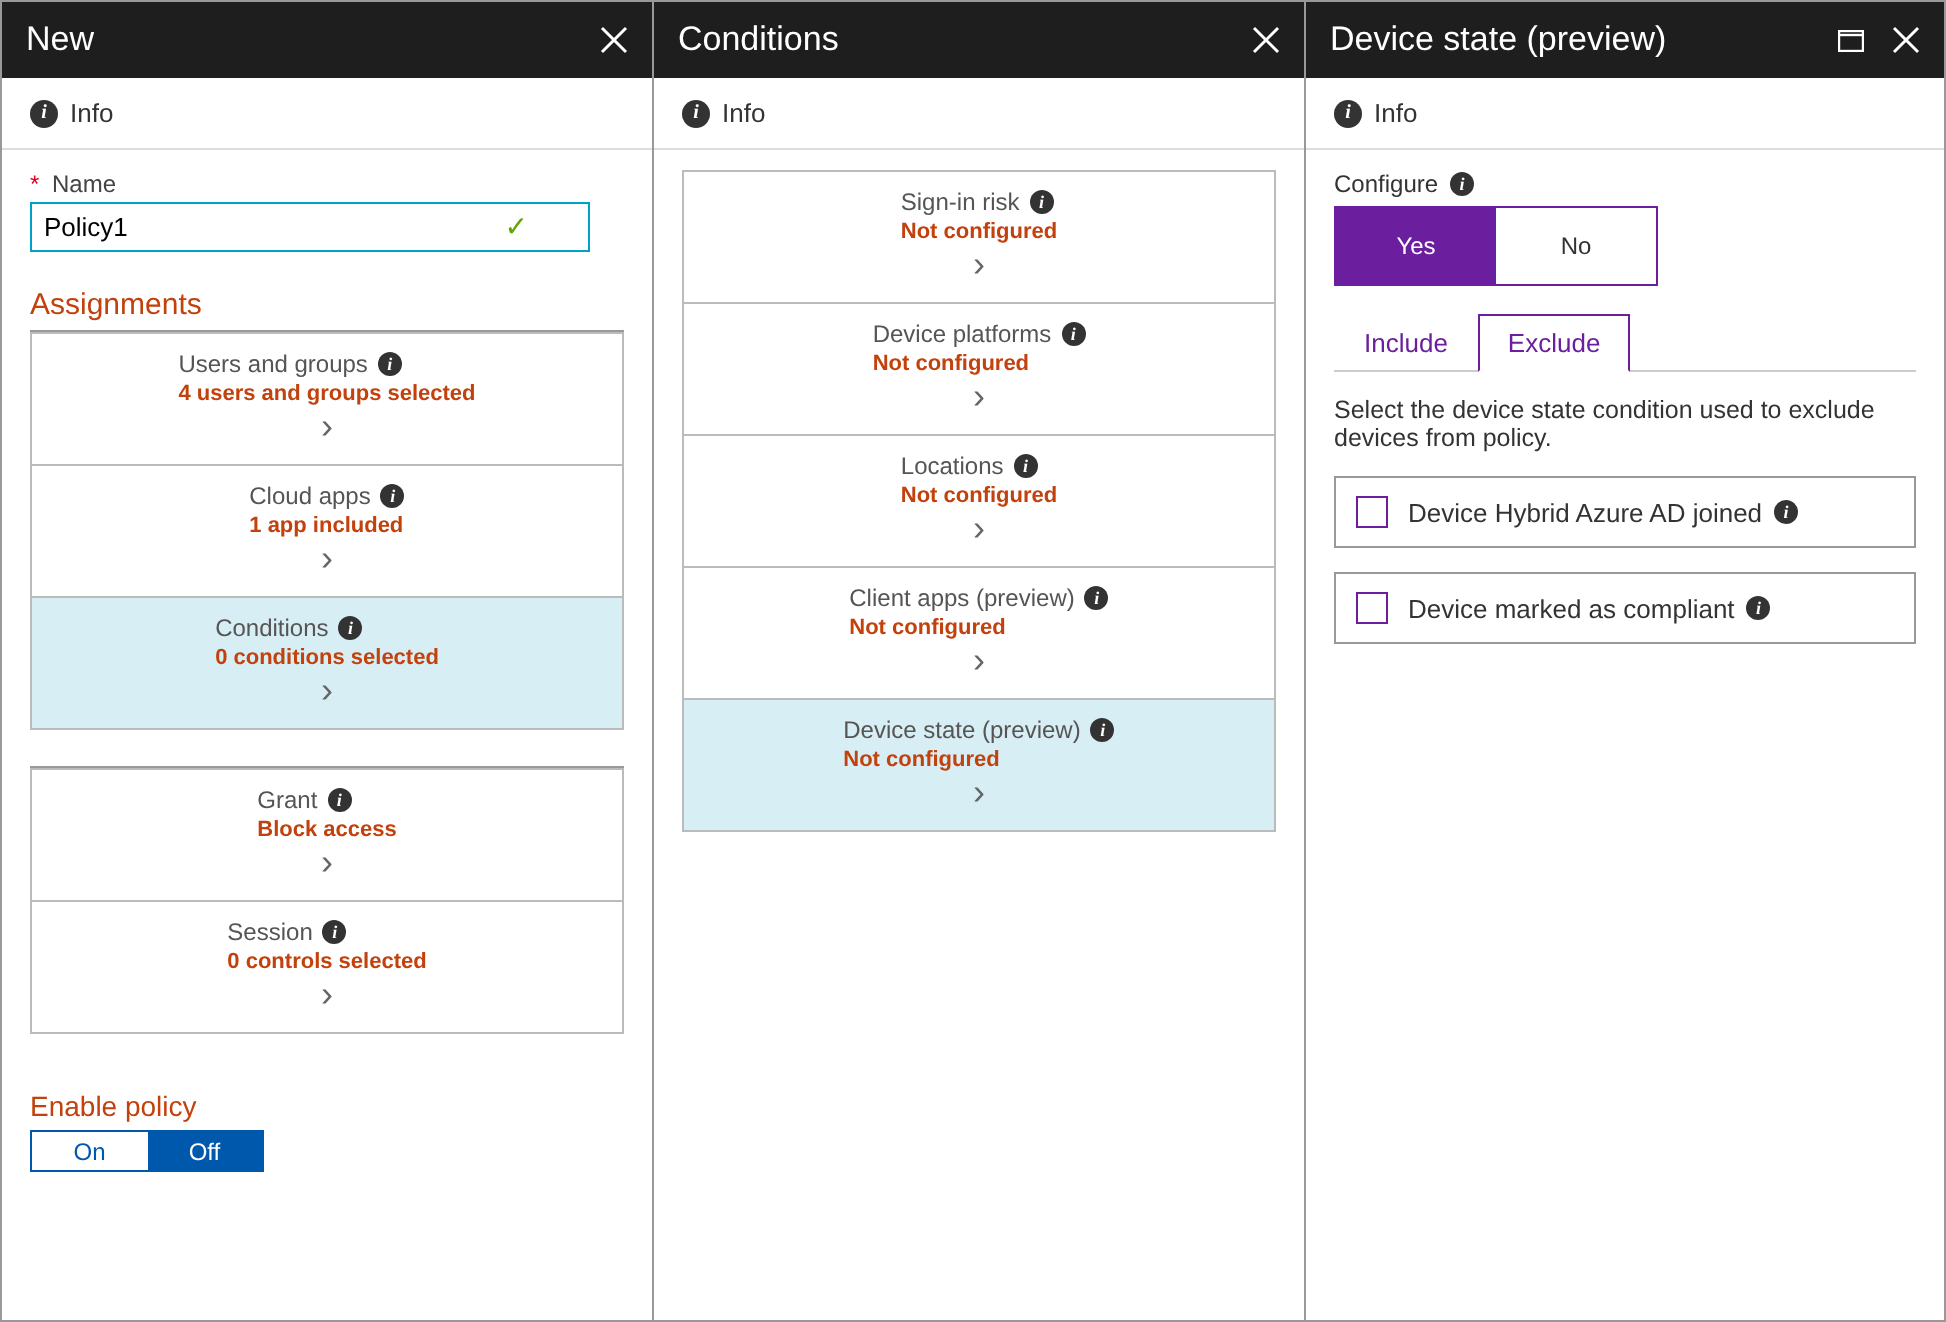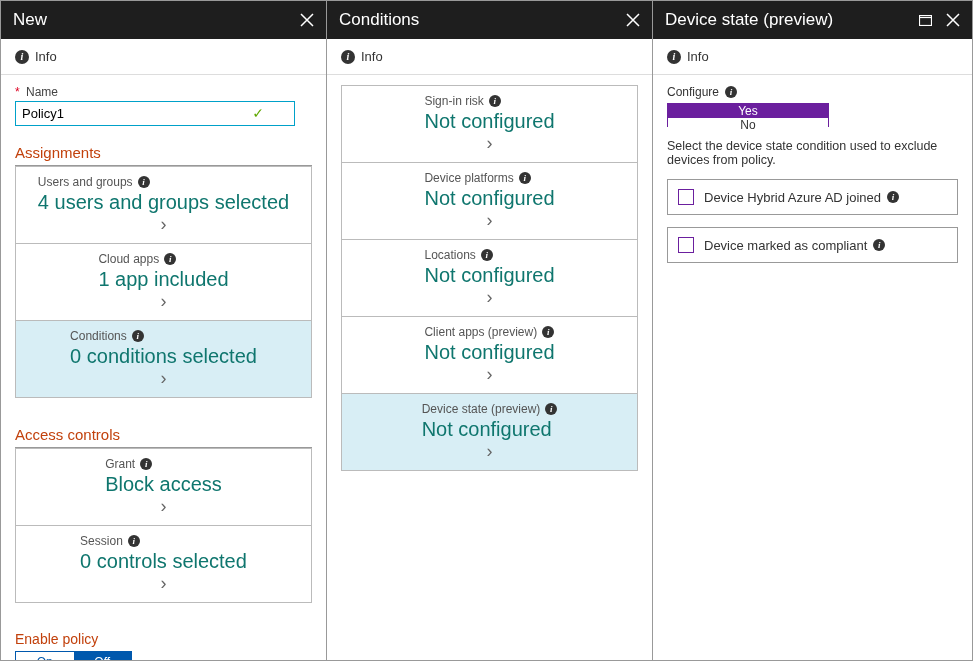--- a/index.html
+++ b/index.html
@@ -145,23 +145,24 @@
   }
   .option-item .oi-left { flex: 1; }
   .option-item .oi-label-row {
     font-size: 12px;
     color: #555;
     display: flex;
     align-items: center;
     gap: 5px;
   }
   .option-item .oi-value {
-    font-size: 20px;
-    color: #0f766e;
+    font-size: 11px;
+    color: #c2410c;
     margin-top: 2px;
+    font-weight: bold;
   }
   .chev {
     color: #666;
     font-size: 18px;
   }
   .gap-block { height: 18px; }
 
   
   .toggle-group {
     display: flex;
@@ -179,22 +180,21 @@
     color: #0058ad;
     background: #fff;
   }
   .toggle-opt.active {
     background: #0058ad;
     color: #fff;
   }
   .toggle-group.purple {
     border-color: #6b1f9e;
     width: 162px;
-    height: 24px;
-    flex-direction: column;
+    height: 40px;
   }
   .toggle-group.purple .toggle-opt { color: #333; }
   .toggle-group.purple .toggle-opt.active {
     background: #6b1f9e;
     color: #fff;
   }
 
   
   .tabs {
     display: flex;
@@ -305,21 +305,20 @@
               <span class="info-icon-sm">i</span>
             </div>
             <div class="oi-value">0  conditions  selected</div>
           </div>
           <span class="chev">›</span>
         </div>
       </div>
 
       <div class="gap-block"></div>
 
-      <div class="section-title">Access controls</div>
       <div class="section-underline"></div>
       <div class="option-list">
         <div class="option-item">
           <div class="oi-left">
             <div class="oi-label-row">
               <span>Grant</span>
               <span class="info-icon-sm">i</span>
             </div>
             <div class="oi-value">Block access</div>
           </div>
@@ -442,20 +441,24 @@
     <div class="pane-body">
       <div class="configure-row">
         <span>Configure</span>
         <span class="info-icon-sm">i</span>
       </div>
       <div class="toggle-group purple">
         <div class="toggle-opt active">Yes</div>
         <div class="toggle-opt">No</div>
       </div>
 
+      <div class="tabs">
+        <div class="tab">Include</div>
+        <div class="tab active">Exclude</div>
+      </div>
 
       <div class="desc-text">Select the device state condition used to exclude devices from policy.</div>
 
       <div class="checkbox-row">
         <div class="checkbox-box"></div>
         <div class="chk-label">
           <span>Device Hybrid Azure AD joined</span>
           <span class="info-icon-sm">i</span>
         </div>
       </div>

